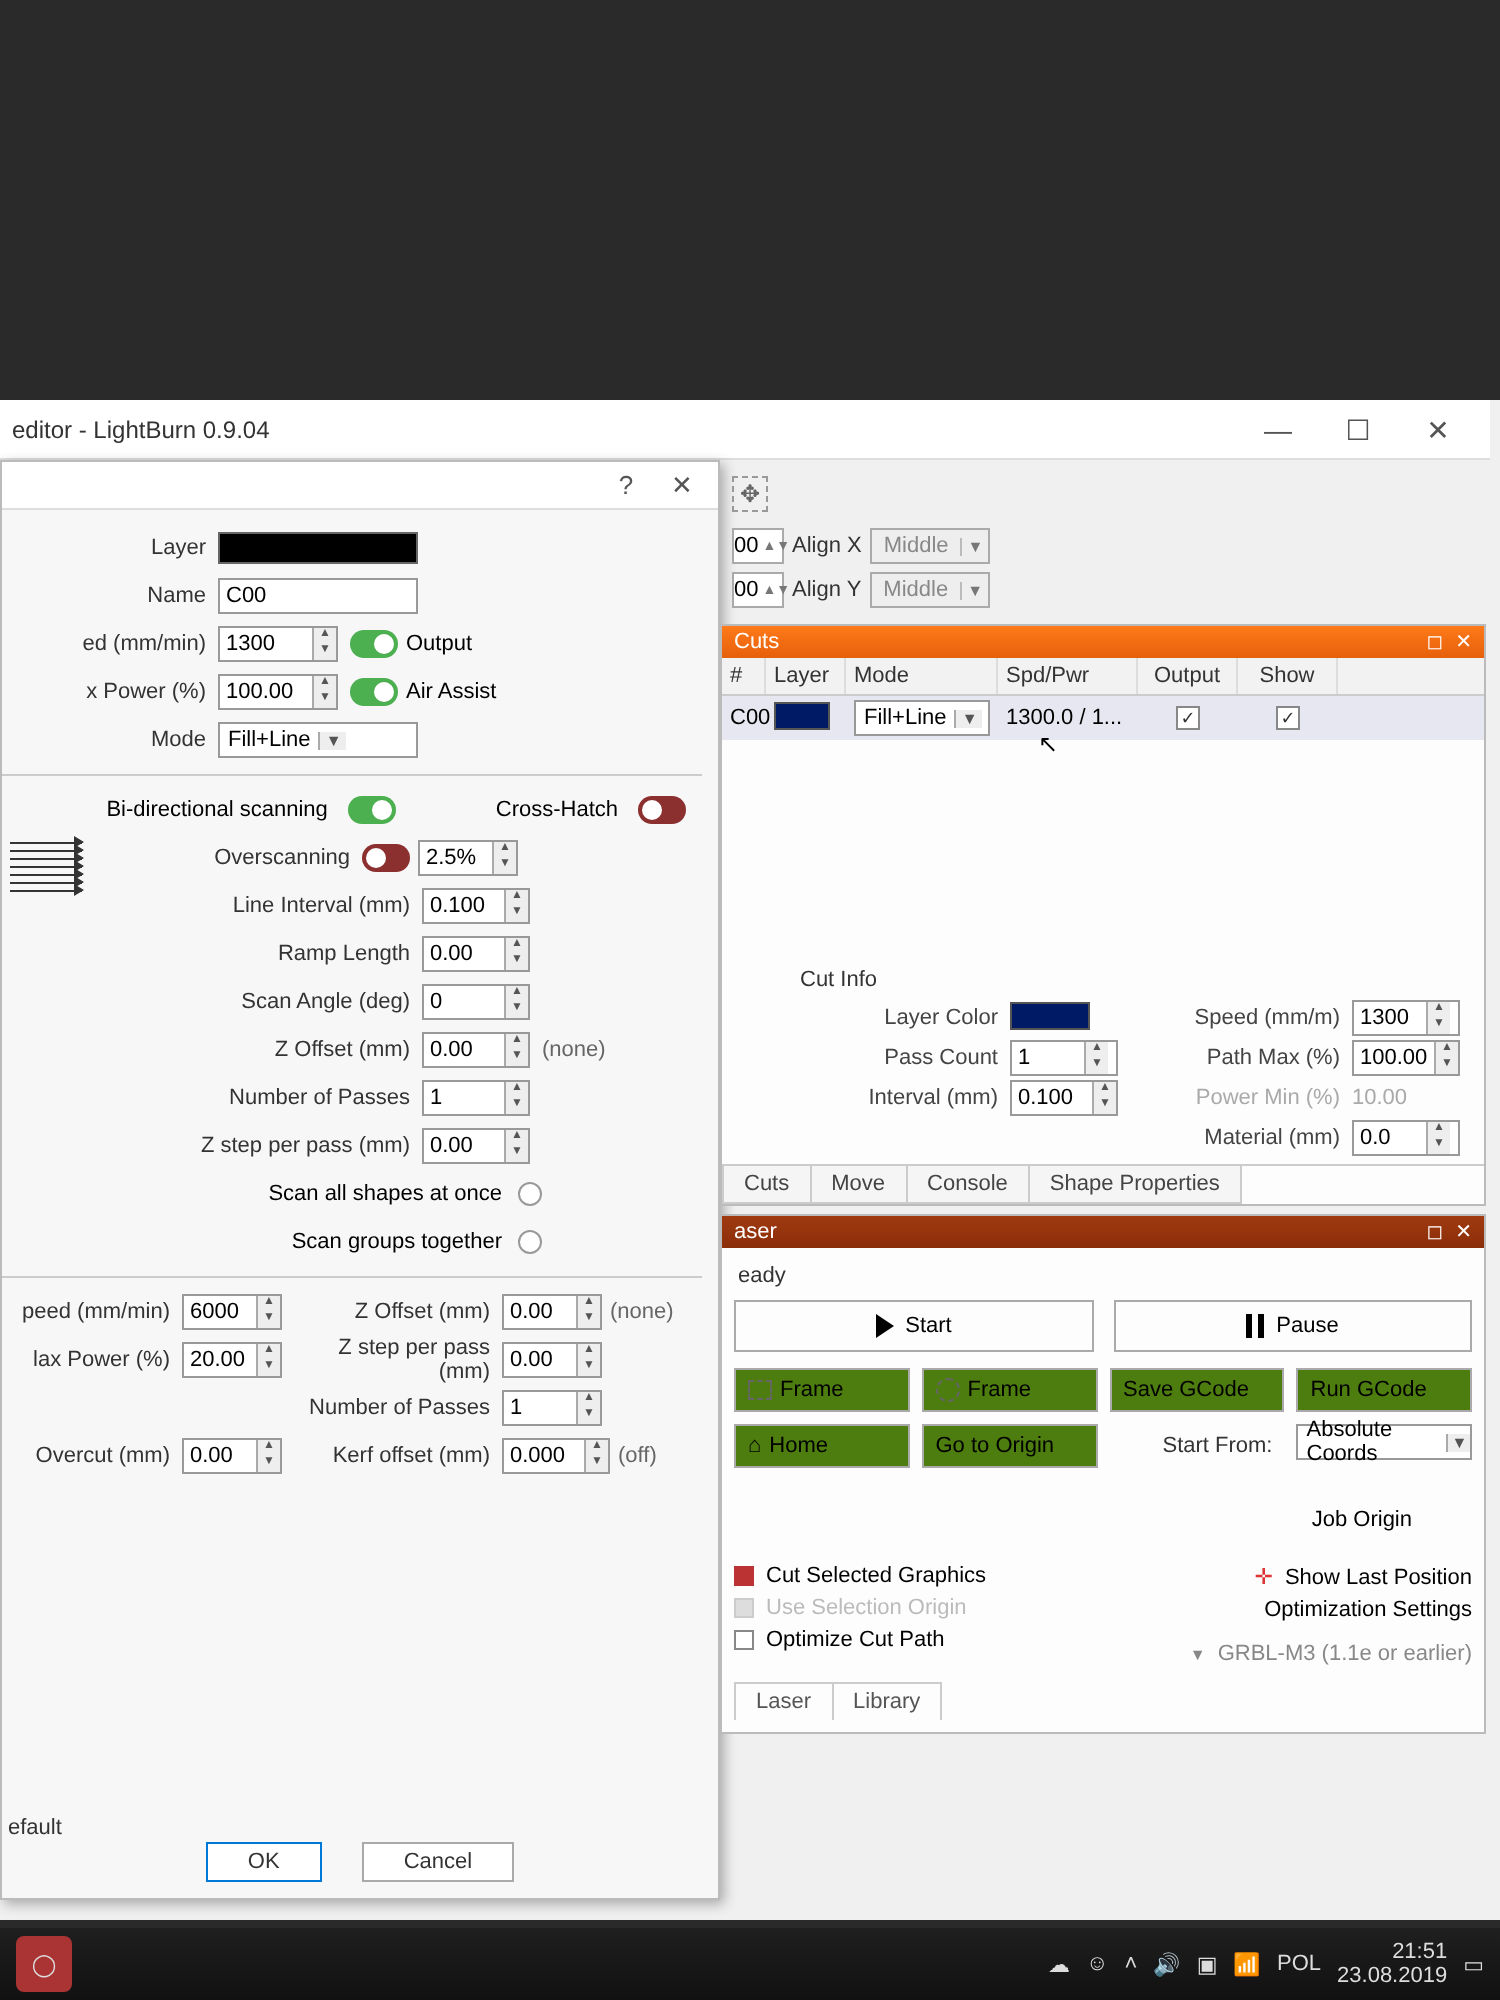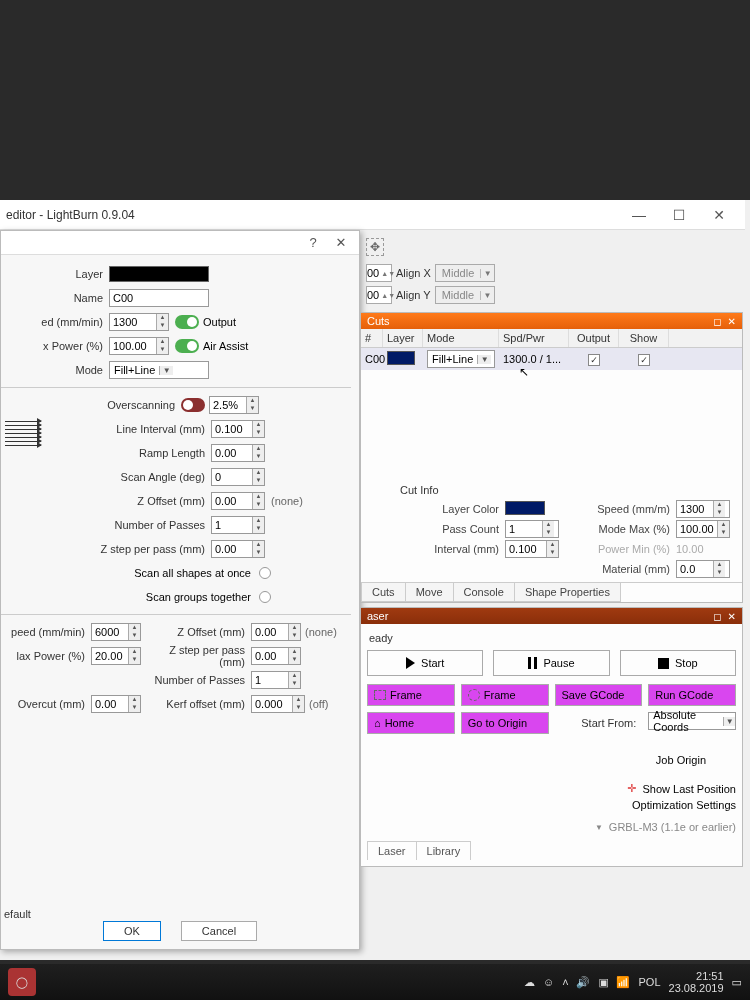--- a/index.html
+++ b/index.html
@@ -98,21 +98,21 @@
 
   .laser-body { padding: 6px; }
   .laser-status { color: #333; padding: 2px 2px 6px; }
   .laser-btns { display: flex; gap: 10px; }
   .laser-btn { flex: 1; border: 1px solid #aaa; background: #fdfdfd; padding: 6px 4px; display: flex; align-items: center; justify-content: center; gap: 6px; cursor: pointer; }
   .glyph-play { width: 0; height: 0; border-left: 9px solid #000; border-top: 6px solid transparent; border-bottom: 6px solid transparent; }
   .glyph-pause { display: inline-flex; gap: 3px; }
   .glyph-pause span { width: 3px; height: 12px; background: #000; }
   .glyph-stop { width: 11px; height: 11px; background: #000; }
   .laser-grid { display: grid; grid-template-columns: 1fr 1fr 1fr 1fr; gap: 6px; margin-top: 8px; }
-  .lbtn { border: 1px solid #aaa; background: #d946ef; padding: 4px 6px; display: flex; align-items: center; gap: 4px; cursor: pointer; }
+  .lbtn { border: 1px solid #aaa; background: #4d7c0f; padding: 4px 6px; display: flex; align-items: center; gap: 4px; cursor: pointer; }
   .lbtn.flat { border: none; background: transparent; color: #333; }
 
   .laser-opts { margin-top: 10px; display: flex; flex-direction: column; gap: 4px; }
   .opt-row { display: flex; align-items: center; gap: 6px; }
   .opt-sq { width: 10px; height: 10px; border: 1px solid #888; display: inline-block; background: #fff; }
   .opt-sq.r { background: #b33; border-color: #b33; }
 
   .grbrl { display: flex; align-items: center; gap: 6px; margin-top: 6px; color: #888; }
 
   .bottom-tabs { display: flex; margin-top: 8px; }
@@ -190,20 +190,27 @@
       <div class="form-row">
         <div class="form-label">Mode</div>
         <div class="combo" style="width:100px">
           <span>Fill+Line</span>
             <div class="chev">▼</div>
         </div>
       </div>
 
       <div class="hr"></div>
 
+      <div class="form-row" style="justify-content:flex-end; padding-right:8px; gap:10px;">
+        <span>Bi-directional scanning</span>
+        <span class="toggle"></span>
+        <span style="width:30px"></span>
+        <span>Cross-Hatch</span>
+        <span class="toggle off red tog-left"></span>
+      </div>
 
       <div class="form-row">
         <div class="form-label" style="width:180px">Overscanning</div>
         <span class="toggle red tog-left"></span>
         <span style="width:4px"></span>
         <div class="spin">
             <input style="width: 36px;" value="2.5%">
             <div class="spinbtns">
               <div>▲</div>
               <div>▼</div>
@@ -464,21 +471,21 @@
 
         <div class="lab">Pass Count</div>
         <div class="spin">
             <input style="width: 36px;" value="1">
             <div class="spinbtns">
               <div>▲</div>
               <div>▼</div>
             </div>
           </div>
         <div></div>
-        <div class="lab">Mode Max (%)</div>
+        <div class="lab">Path Max (%)</div>
         <div class="spin">
             <input style="width: 40px;" value="100.00">
             <div class="spinbtns">
               <div>▲</div>
               <div>▼</div>
             </div>
           </div>
         <div></div>
 
         <div class="lab">Interval (mm)</div>
@@ -531,24 +538,20 @@
             <span class="glyph-play"></span>
             <span>Start</span>
           </div>
           <div class="laser-btn">
             <span class="glyph-pause">
                 <span></span>
                 <span></span>
               </span>
             <span>Pause</span>
           </div>
-          <div class="laser-btn">
-            <span class="glyph-stop"></span>
-            <span>Stop</span>
-          </div>
         </div>
 
         <div class="laser-grid">
           <div class="lbtn">
             <span style="width:12px;height:10px;border:1px dashed #666"></span>
             <span>Frame</span>
           </div>
           <div class="lbtn">
             <span style="width:12px;height:12px;border:1px dashed #666;border-radius:50%"></span>
             <span>Frame</span>
@@ -566,20 +569,34 @@
             <span>Absolute Coords</span>
               <div class="chev">▼</div>
           </div>
         </div>
 
         <div style="text-align:right; margin-top:20px; padding-right:30px">
           <span>Job Origin</span>
         </div>
 
         <div style="display:flex; gap:20px; margin-top:6px">
+          <div class="laser-opts" style="flex:1">
+            <div class="opt-row">
+              <span class="opt-sq r"></span>
+              <span>Cut Selected Graphics</span>
+            </div>
+            <div class="opt-row" style="color:#bbb">
+              <span class="opt-sq" style="background:#ddd;border-color:#ccc"></span>
+              <span>Use Selection Origin</span>
+            </div>
+            <div class="opt-row">
+              <span class="opt-sq"></span>
+              <span>Optimize Cut Path</span>
+            </div>
+          </div>
           <div class="laser-opts" style="flex:1; align-items:flex-end">
             <div class="opt-row">
               <span style="color:#d33">✛</span>
               <span>Show Last Position</span>
             </div>
             <div class="opt-row">
               <span>Optimization Settings</span>
             </div>
             <div class="grbrl">
               <span style="font-size:8px">▼</span>

